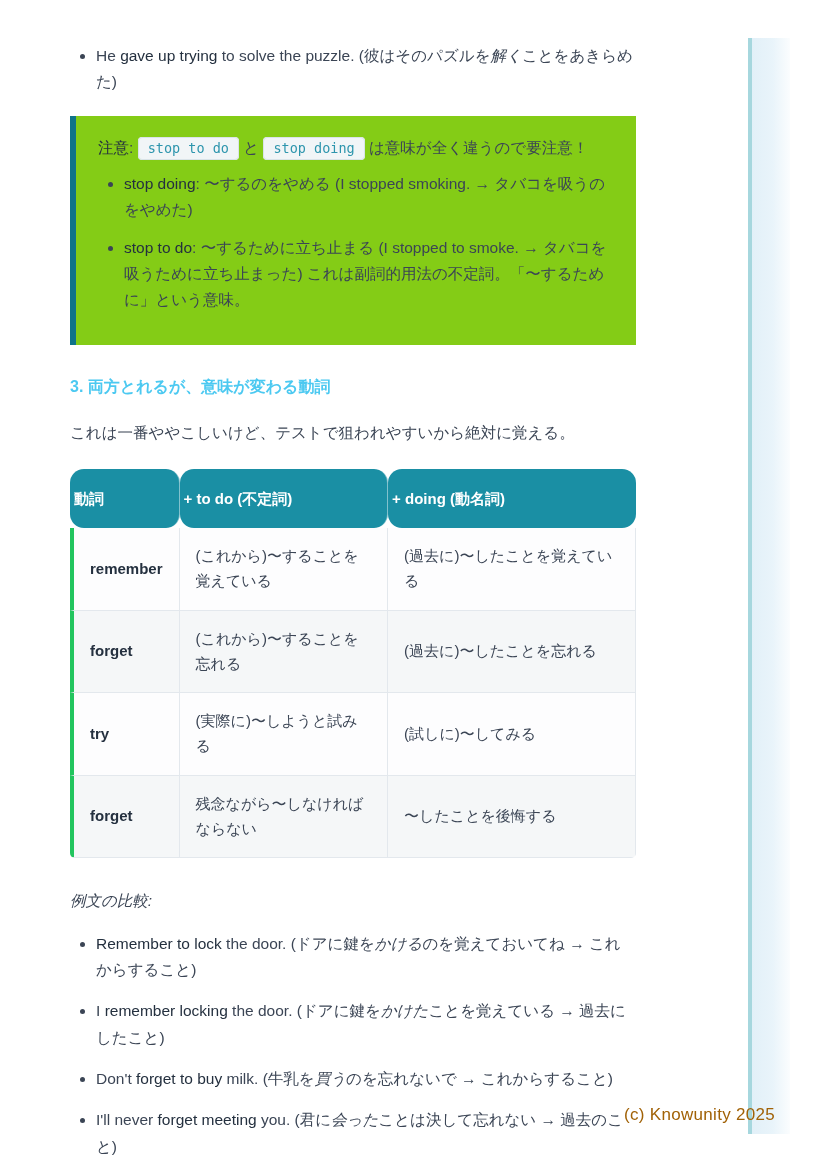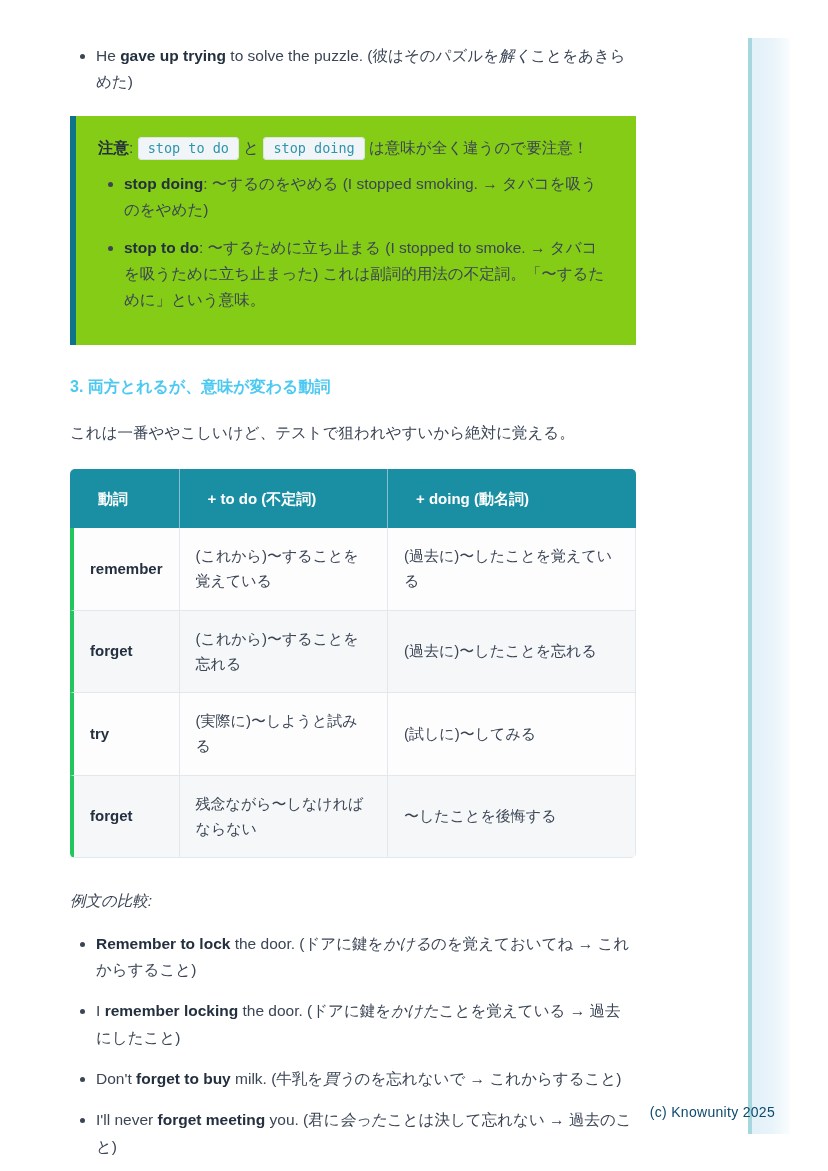--- a/index.html
+++ b/index.html
@@ -28,21 +28,21 @@
     position: absolute;
     left: 70px; top: 30px;
     width: 566px;
     z-index: 2;
   }
 
   ul.bullets { list-style: disc; padding-left: 26px; }
   ul.bullets li { margin-bottom: 13px; }
   ul.bullets li:last-child { margin-bottom: 0; }
 
-  strong { color: #24303f; font-weight: 700; }
+  strong { color: #24303f; font-weight: 400; }
   em { font-style: italic; }
 
   .intro-list { margin-top: 13px; }
 
   
   .callout {
     margin-top: 20px;
     background: #84cc16;
     border-left: 6px solid #0f7489;
     padding: 19px 24px 20px 22px;
@@ -79,22 +79,23 @@
     border-spacing: 0;
     border-radius: 5px;
     overflow: hidden;
     font-size: 15px;
   }
   table.verb-table th {
     background: #1a8fa4;
     color: #ffffff;
     font-weight: 700;
     text-align: left;
-    padding: 17px 28px;
+    padding: 17px 4px;
     border-right: 1px solid rgba(255,255,255,0.45);
+    border-radius: 14px;
   }
   table.verb-table th:last-child { border-right: none; }
   table.verb-table td {
     padding: 16px;
     border-right: 1px solid #e3e8ed;
     border-bottom: 1px solid #e3e8ed;
     vertical-align: middle;
     background: #fdfdfe;
     line-height: 1.65;
   }
@@ -104,22 +105,22 @@
   table.verb-table col.c-todo  { width: 37%; }
   table.verb-table col.c-doing { width: 44%; }
 
   .examples-label { margin-top: 30px; font-style: italic; }
   .examples-list { margin-top: 16px; }
   ul.bullets.examples-list li { margin-bottom: 15px; }
 
   .page-footer {
     position: absolute;
     right: 53px; top: 1101px;
-    font-size: 14px;
-    color: #0c4a6e;
+    font-size: 17px;
+    color: #a16207;
     letter-spacing: 0.3px;
     z-index: 3;
   }
 </style>
 </head>
 <body>
 
 <div class="edge-bar"></div>
 
 <div class="content">

